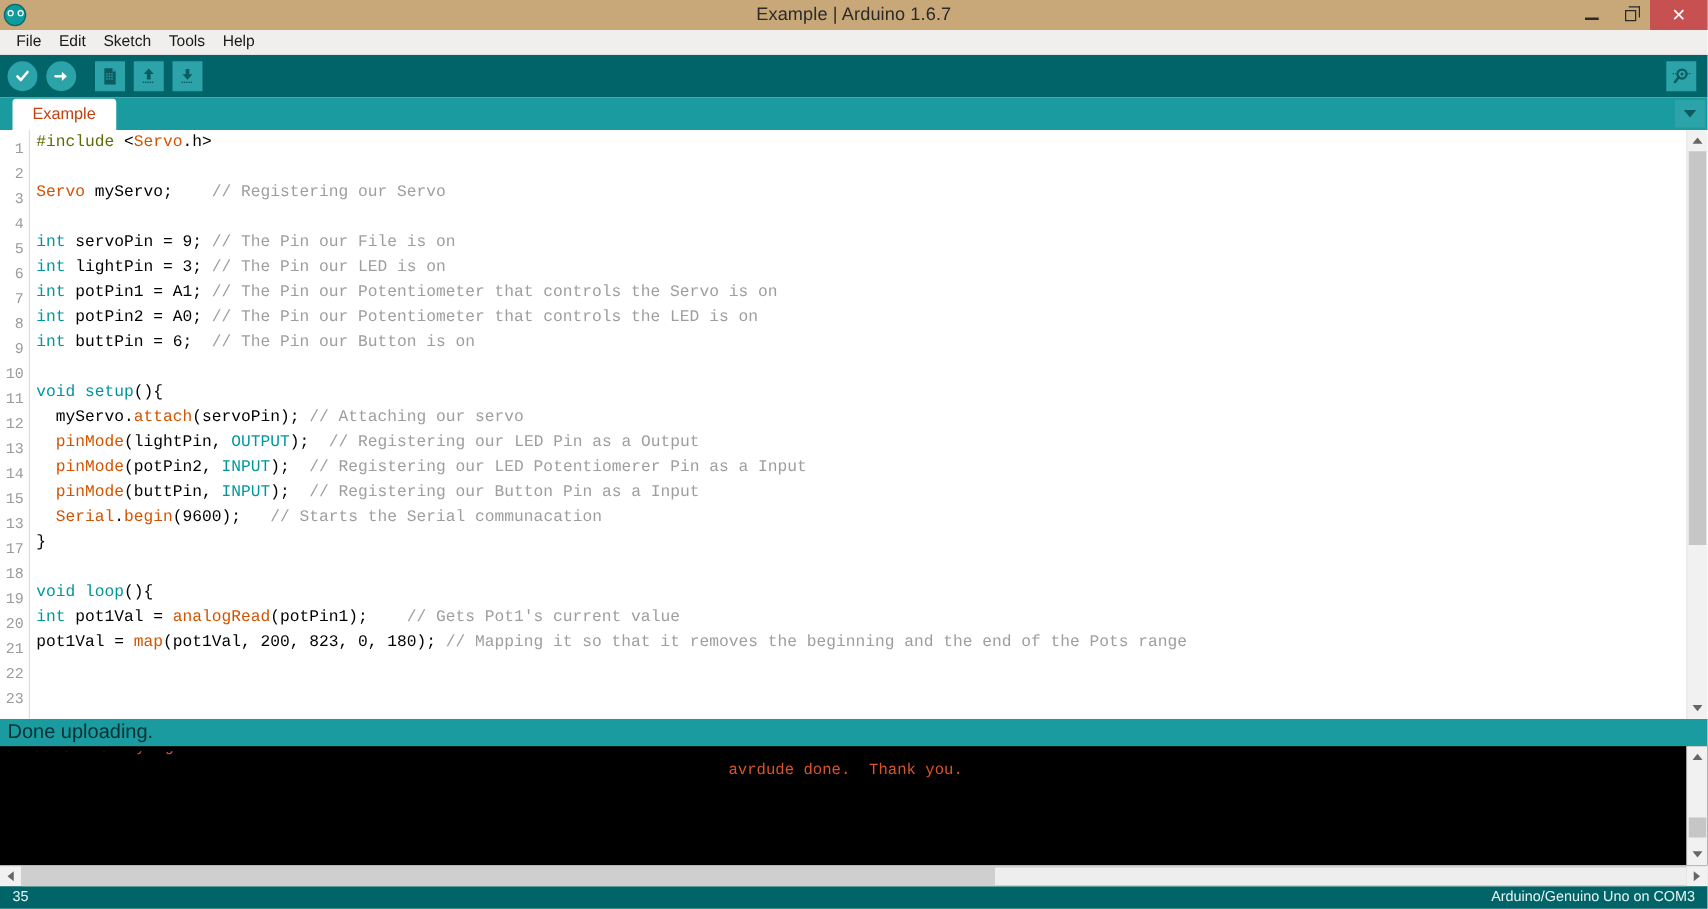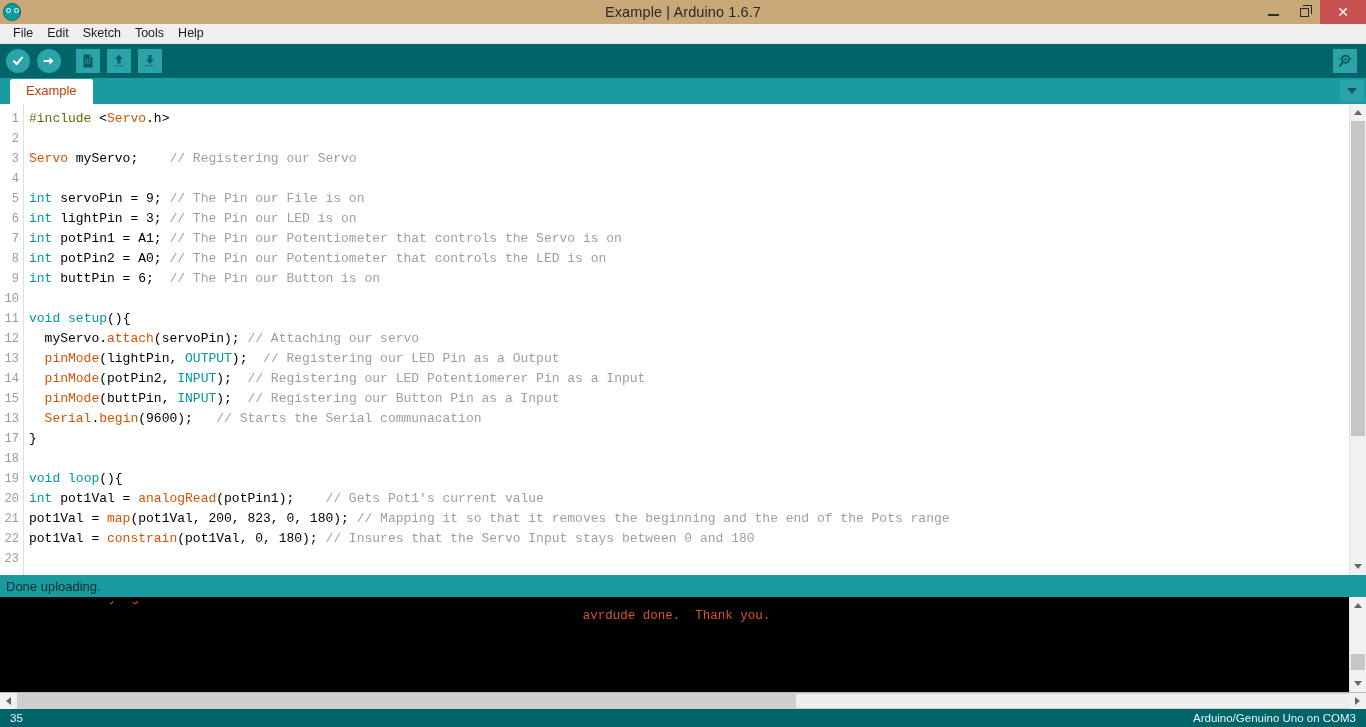--- a/index.html
+++ b/index.html
@@ -217,21 +217,20 @@
   .gline {
     font-family: "Liberation Mono", monospace;
     font-size: 12px;
     line-height: 20px;
     height: 20px;
     color: #9b9b9b;
     padding-right: 4px;
   }
   .code {
     flex: 1 1 auto;
-    padding-top: 5px;
     padding-left: 5px;
     overflow: hidden;
     box-sizing: border-box;
   }
   .cline {
     font-family: "Liberation Mono", monospace;
     font-size: 13px;
     line-height: 20px;
     height: 20px;
     white-space: pre;
@@ -293,21 +292,21 @@
 
   
   .statusmsg {
     height: 22px;
     flex: 0 0 22px;
     background: #1a9ba0;
     display: flex;
     align-items: center;
     padding-left: 6px;
     color: #062f31;
-    font-size: 13px;
+    font-size: 16px;
   }
 
   
   .console-wrap {
     flex: 0 0 95px;
     display: flex;
     background: #000000;
     overflow: hidden;
   }
   .console {
@@ -531,21 +530,20 @@
           <div class="cline"><span class="k-plain">  myServo.</span><span class="k-fn">attach</span><span class="k-plain">(servoPin); </span><span class="k-com">// Attaching our servo</span></div>
           <div class="cline"><span class="k-plain">  </span><span class="k-fn">pinMode</span><span class="k-plain">(lightPin, </span><span class="k-key">OUTPUT</span><span class="k-plain">);  </span><span class="k-com">// Registering our LED Pin as a Output</span></div>
           <div class="cline"><span class="k-plain">  </span><span class="k-fn">pinMode</span><span class="k-plain">(potPin2, </span><span class="k-key">INPUT</span><span class="k-plain">);  </span><span class="k-com">// Registering our LED Potentiomerer Pin as a Input</span></div>
           <div class="cline"><span class="k-plain">  </span><span class="k-fn">pinMode</span><span class="k-plain">(buttPin, </span><span class="k-key">INPUT</span><span class="k-plain">);  </span><span class="k-com">// Registering our Button Pin as a Input</span></div>
           <div class="cline"><span class="k-plain">  </span><span class="k-type">Serial</span><span class="k-plain">.</span><span class="k-fn">begin</span><span class="k-plain">(9600);   </span><span class="k-com">// Starts the Serial communacation</span></div>
           <div class="cline"><span class="k-plain">}</span></div>
           <div class="cline">&nbsp;</div>
           <div class="cline"><span class="k-key">void</span><span class="k-plain"> </span><span class="k-key">loop</span><span class="k-plain">(){</span></div>
           <div class="cline"><span class="k-key">int</span><span class="k-plain"> pot1Val = </span><span class="k-fn">analogRead</span><span class="k-plain">(potPin1);    </span><span class="k-com">// Gets Pot1's current value</span></div>
           <div class="cline"><span class="k-plain">pot1Val = </span><span class="k-fn">map</span><span class="k-plain">(pot1Val, 200, 823, 0, 180); </span><span class="k-com">// Mapping it so that it removes the beginning and the end of the Pots range</span></div>
-          <div class="cline"><span class="k-plain">pot1Val = </span><span class="k-fn">constrain</span><span class="k-plain">(pot1Val, 0, 180); </span><span class="k-com">// Insures that the Servo Input stays between 0 and 180</span></div>
         </div>
     </div>
     <div class="vscroll">
       <div class="sb-arrow">
         <div class="arrow-up"></div>
       </div>
       <div class="sb-track">
         <div class="sb-thumb" id="editor-thumb" style="top: 0%; height: 72%;"></div>
       </div>
       <div class="sb-arrow">

